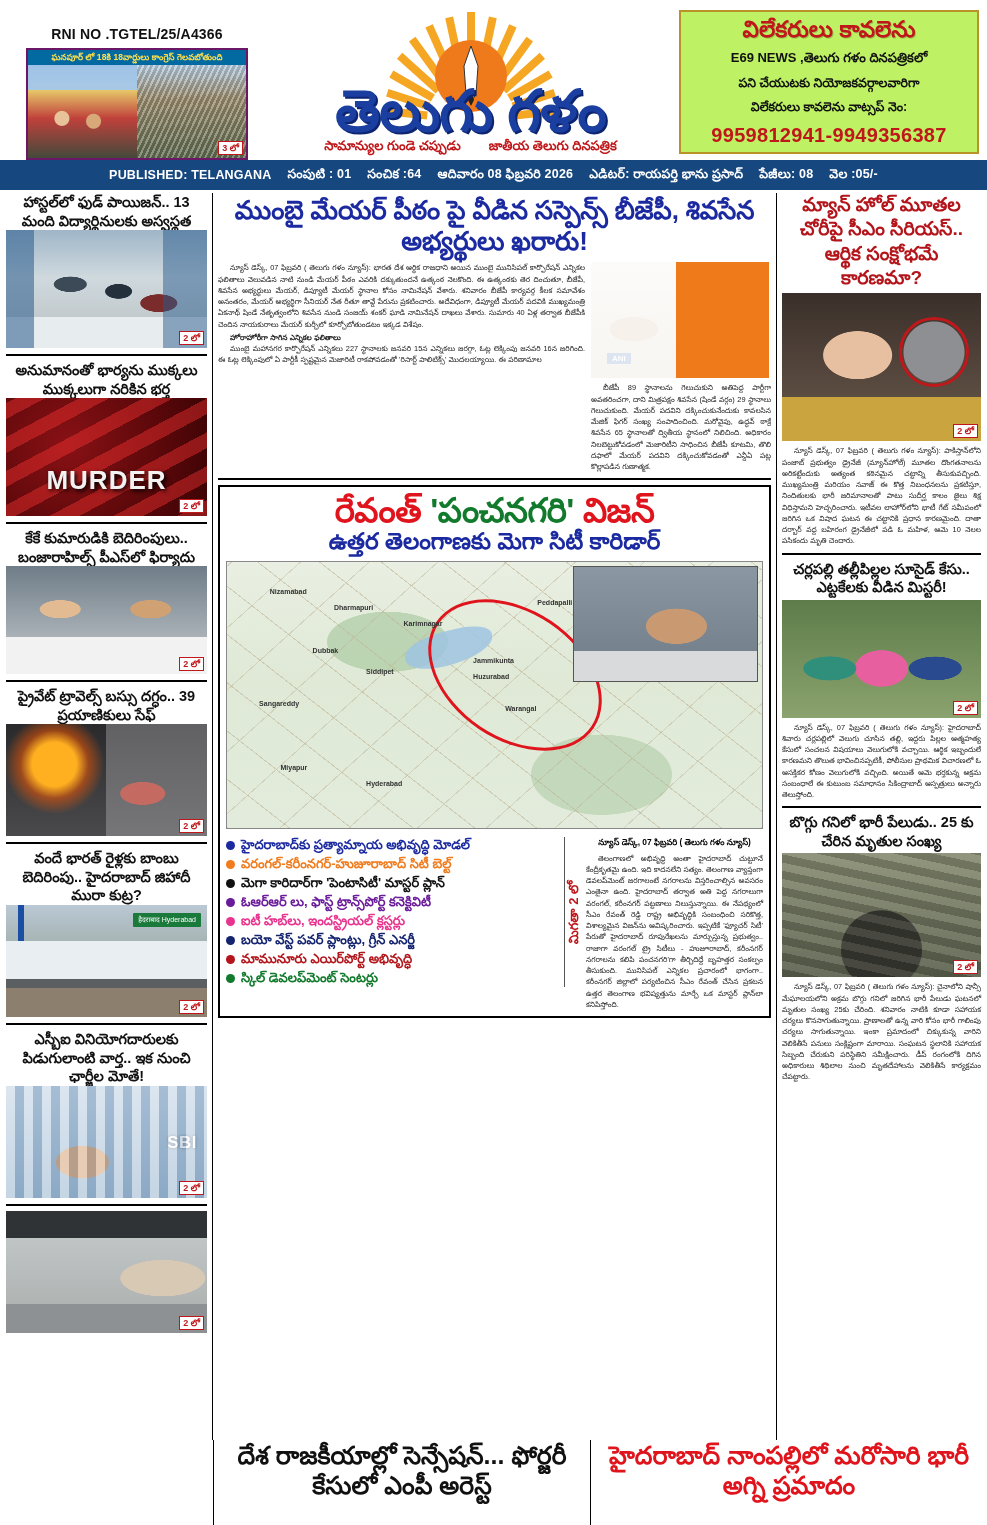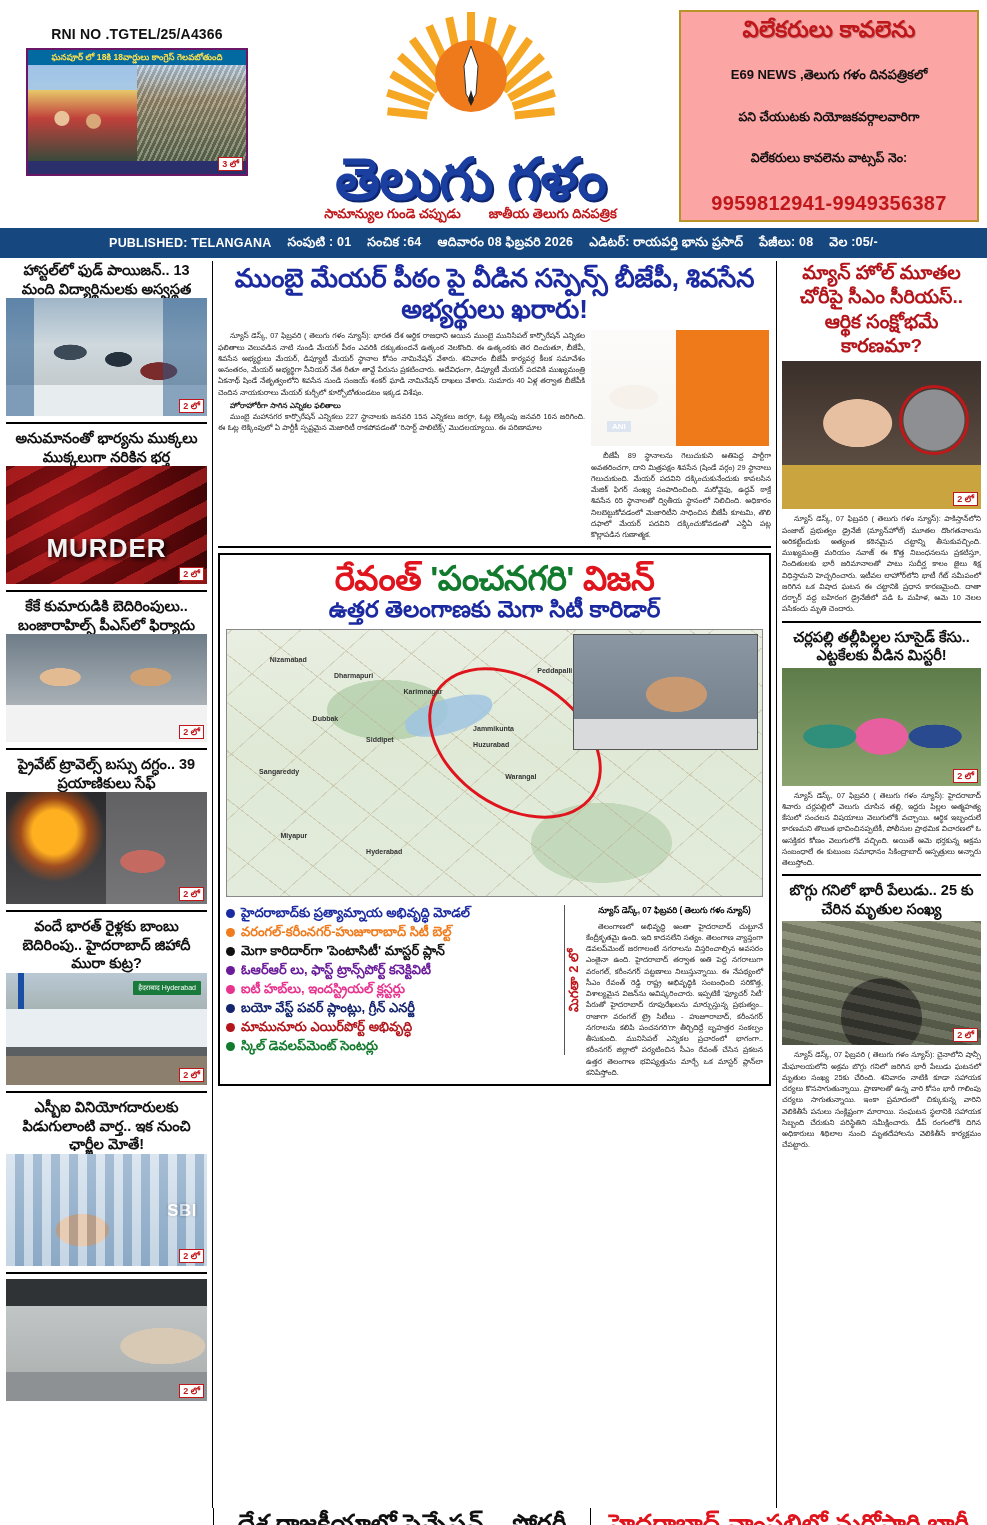--- a/index.html
+++ b/index.html
@@ -9,21 +9,21 @@
     background: #ffffff;
     font-family: "Liberation Sans", sans-serif;
   }
   body { width: 987px; height: 1525px; position: relative; overflow: hidden; }
 
   .page { width: 987px; height: 1525px; position: relative; background: #fff; }
 
   
   .masthead {
     position: relative;
-    height: 228px;
+    height: 160px;
     display: flex;
     align-items: stretch;
     padding: 4px 8px 0 8px;
   }
   .mh-left { width: 258px; display: flex; flex-direction: column; align-items: center; }
   .rni {
     font-size: 14px; font-weight: bold; letter-spacing: .2px;
     color: #111; margin-top: 22px; margin-bottom: 6px; white-space: nowrap;
   }
   .promo-box {
@@ -70,21 +70,21 @@
     text-shadow: 2px 2px 0 #0d2470;
     font-family: "Liberation Sans", sans-serif;
   }
   .logo-tagline {
     display: flex; gap: 28px; margin-top: 2px; z-index: 3;
     font-size: 13px; font-weight: bold; color: #c0171a;
   }
 
   .mh-right {
     width: 300px; border: 2px solid #b9932a; margin: 6px 0 6px 4px;
-    background: #fca5a5; text-align: center; padding: 5px 4px;
+    background: #bef264; text-align: center; padding: 5px 4px;
     display: flex; flex-direction: column; justify-content: space-between;
   }
   .mr-1 { font-size: 23px; font-weight: bold; color: #c0171a; line-height: 1.05;
           text-shadow: 1px 1px 0 rgba(0,0,0,.18); }
   .mr-2 { font-size: 13px; font-weight: bold; color: #111; line-height: 1.15; margin-top: 3px;}
   .mr-3 { font-size: 12.5px; font-weight: bold; color: #111; line-height: 1.2; margin-top: 2px;}
   .mr-4 { font-size: 12.5px; font-weight: bold; color: #111; line-height: 1.2; margin-top: 2px;}
   .mr-5 { font-size: 20px; font-weight: bold; color: #c0171a; letter-spacing: .3px; margin-top: 2px;}
 
   

